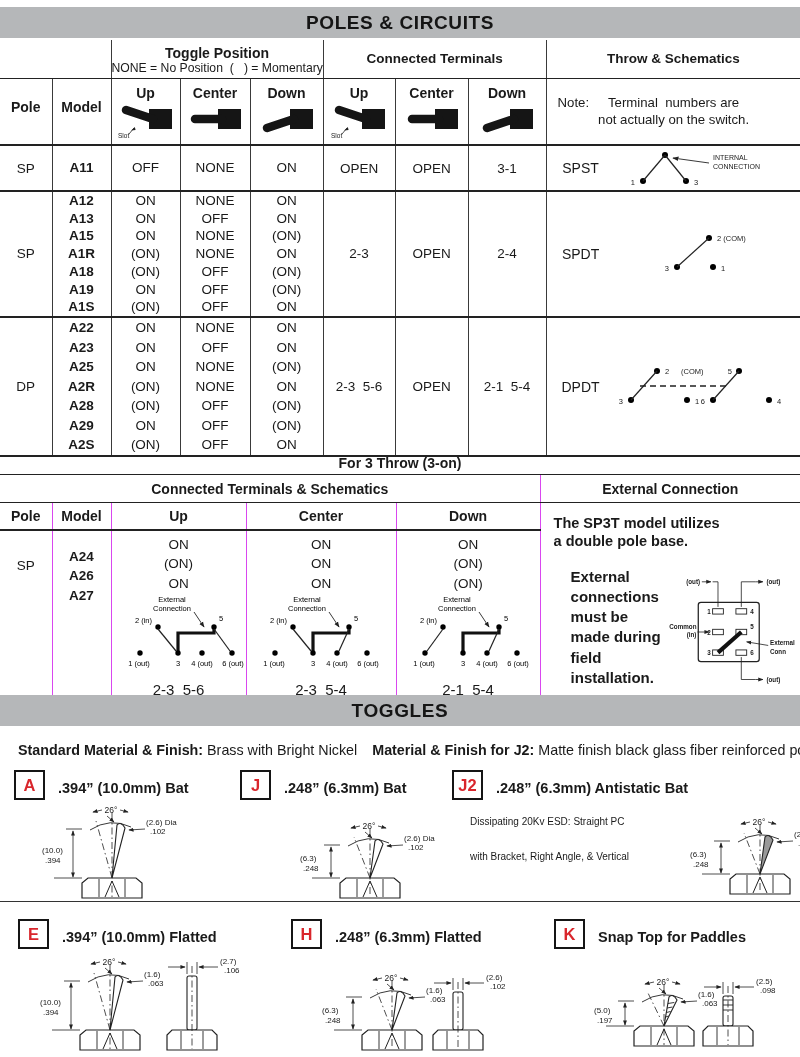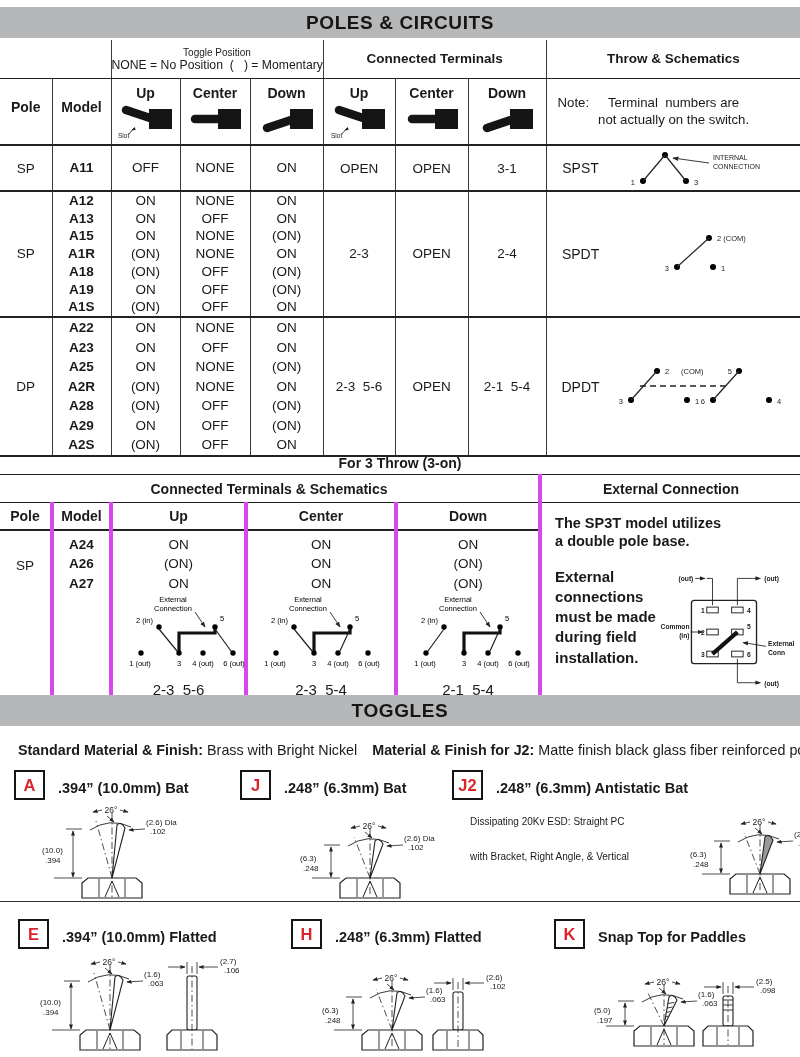--- a/index.html
+++ b/index.html
@@ -13,21 +13,21 @@
 td{padding:0}
 
 .t1{position:absolute;top:40px;left:0;width:800px}
 .t1 td{border-left:1px solid #3a3a3a;text-align:center;vertical-align:middle;font-size:13.5px}
 .t1 td:first-child{border-left:none}
 .t1 tr.h1 td{border-bottom:1.5px solid #222;height:38px}
 .t1 tr.h2 td{border-bottom:2px solid #222;height:67px}
 .t1 tr.r1 td{border-bottom:2px solid #222;height:46px}
 .t1 tr.r2 td{border-bottom:2px solid #222;height:125px}
 .t1 tr.r3 td{border-bottom:2px solid #222;height:139px}
-.tp-title{font-weight:normal;font-size:10px;padding-top:2px}
+.tp-title{font-weight:bold;font-size:14px;padding-top:2px}
 .tp-sub{font-size:12.2px;white-space:pre}
 .h1b{font-weight:bold;font-size:14px}
 .cl{font-weight:bold;font-size:14px;margin-top:3px}
 .bottomlab{vertical-align:bottom}
 .bottomlab .bl{font-weight:bold;font-size:14px;padding-bottom:8px}
 .icon{height:40px;display:flex;justify-content:center}
 .note-cell{text-align:left}
 .note-flex{display:flex;gap:9px;padding-left:11px;font-size:13.2px;line-height:1.32}
 .stack span{display:block;white-space:pre}
 .lh17 span{line-height:17.7px}
@@ -37,32 +37,32 @@
 .throw-flex{display:flex;align-items:center;padding-left:12px}
 .throw-label{width:44px;text-align:center;font-size:14px;flex:none}
 .schem{margin-left:6px;flex:none}
 .schem text,.b-svg text{fill:#1a1a1a}
 .sl{stroke:#222;stroke-width:1.2;fill:none}
 .sd{stroke:#222;stroke-width:1.3;stroke-dasharray:6 4;fill:none}
 
 .tt-title{position:absolute;top:455px;left:0;width:800px;text-align:center;
   font-weight:bold;font-size:14px}
 .t2{position:absolute;top:474px;left:0;width:800px}
-.t2 td{border-left:4px solid #d946ef;text-align:center;font-size:13.5px}
+.t2 td{border-left:1px solid #d946ef;text-align:center;font-size:13.5px}
 .t2 td:first-child{border-left:none}
 .t2 tr.h1 td{border-top:1.5px solid #222;border-bottom:1.5px solid #222;height:28px;
   font-weight:bold;font-size:14px;vertical-align:middle}
 .t2 tr.h2 td{border-bottom:2px solid #222;height:27px;font-weight:bold;font-size:14px;vertical-align:middle}
 .t2 tr.dr td{border-bottom:2px solid #222;height:164px;vertical-align:top}
 .t2 .pole-cell{padding-top:27px}
 .t2 .stack{padding-top:4px}
 .schem-cap{font-size:15px;white-space:pre;margin-top:1px}
 .ext-cell{text-align:left !important;vertical-align:top}
 .ext-bold{font-weight:bold;font-size:14.5px;line-height:1.28;padding:9px 0 0 13px}
-.ext-flex{display:flex;margin-top:16px;padding-left:13px}
+.ext-flex{display:flex;margin-top:16px;padding-left:30px}
 .ext-note{width:106px;font-size:15px;line-height:1.35}
 
 .materials{position:absolute;top:742px;left:18px;width:778px;font-size:14.3px;white-space:nowrap}
 .materials b{font-weight:bold}
 .m2{margin-left:11px}
 .sec-head{position:absolute;display:flex;align-items:center}
 .letter-box{width:31px;height:30px;border:2.2px solid #151515;background:#fff;flex:none;
   display:flex;align-items:center;justify-content:center;
   font-weight:bold;font-size:16.5px;color:var(--red,#d9262c)}
 .sec-title{font-weight:bold;font-size:14.5px;margin-left:13px;margin-top:6px;white-space:nowrap}
@@ -433,21 +433,21 @@
             <path d="M84,93 V118 H100" fill="none" stroke="#222" stroke-width="0.9"></path>
             <line x1="100" y1="118" x2="108" y2="118" stroke="#222" stroke-width="0.9" marker-end="url(#mbase)"></line>
             <text x="112" y="121">(out)</text>
           </svg>
         </div>
       </td>
     </tr>
     <tr class="dr">
       <td class="pole-cell">SP</td>
       <td class="models">
-            <div class="stack lh19" style="padding-top:4px">
+            <div class="stack lh19" style="padding-top:16px">
               <span>A24</span>
               <span>A26</span>
               <span>A27</span>
             </div>
           </td>
       <td>
         <div class="stack lh19">
               <span>ON</span>
               <span>(ON)</span>
               <span>ON</span>

